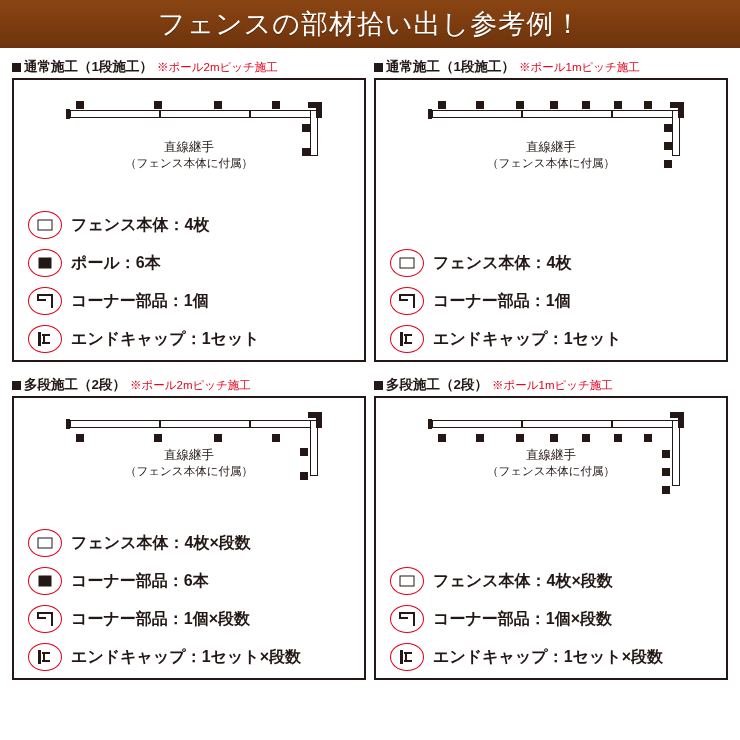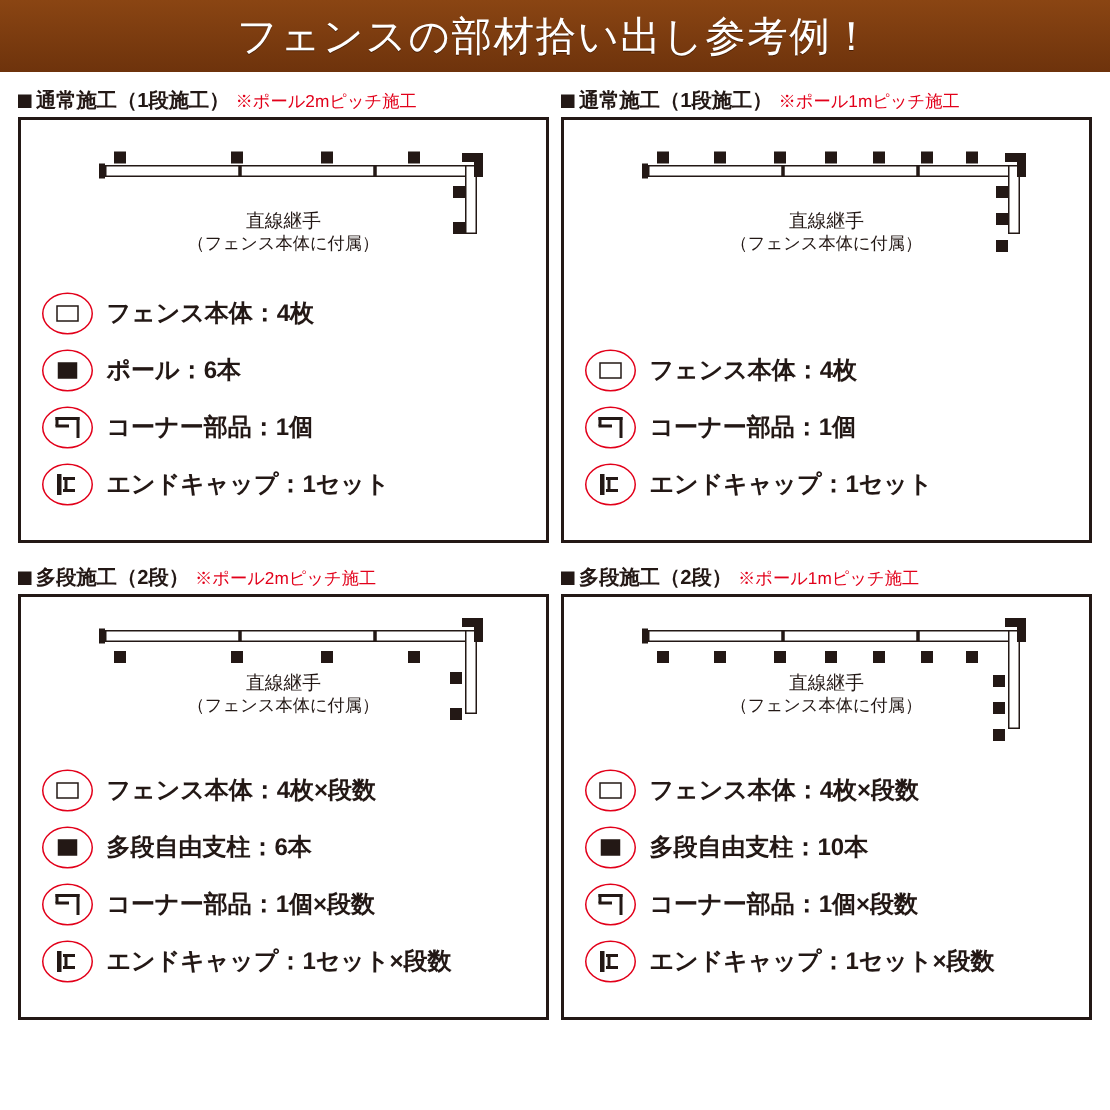--- a/index.html
+++ b/index.html
@@ -115,21 +115,21 @@
   }
   .cap {
     position: absolute;
     background: #231815;
     width: 4px; height: 10px;
   }
 
   
   .legend {
     position: absolute;
-    left: 0; right: 0; bottom: 18px;
+    left: 0; right: 0; bottom: 2px;
     padding: 0 14px;
   }
   .leg-row {
     display: flex;
     align-items: center;
     height: 38px;
   }
   .leg-icon {
     width: 34px; height: 28px;
     border: 1.6px solid #e2001a;
@@ -379,21 +379,21 @@
           <div class="leg-row">
             <span class="leg-icon">
                 <span class="ic-panel"></span>
               </span>
             <span class="leg-label">フェンス本体：4枚×段数</span>
           </div>
           <div class="leg-row">
             <span class="leg-icon">
                 <span class="ic-pole"></span>
               </span>
-            <span class="leg-label">多段自由支柱：6本</span>
+            <span class="leg-label">コーナー部品：6本</span>
           </div>
           <div class="leg-row">
             <span class="leg-icon">
                 <span class="ic-corner">
                   <i class="a"></i>
                   <i class="b"></i>
                   <i class="c"></i>
                   <i class="d"></i>
                 </span>
               </span>
@@ -451,26 +451,20 @@
 
         <div class="legend">
           <div class="leg-row">
             <span class="leg-icon">
                 <span class="ic-panel"></span>
               </span>
             <span class="leg-label">フェンス本体：4枚×段数</span>
           </div>
           <div class="leg-row">
             <span class="leg-icon">
-                <span class="ic-pole"></span>
-              </span>
-            <span class="leg-label">多段自由支柱：10本</span>
-          </div>
-          <div class="leg-row">
-            <span class="leg-icon">
                 <span class="ic-corner">
                   <i class="a"></i>
                   <i class="b"></i>
                   <i class="c"></i>
                   <i class="d"></i>
                 </span>
               </span>
             <span class="leg-label">コーナー部品：1個×段数</span>
           </div>
           <div class="leg-row">

